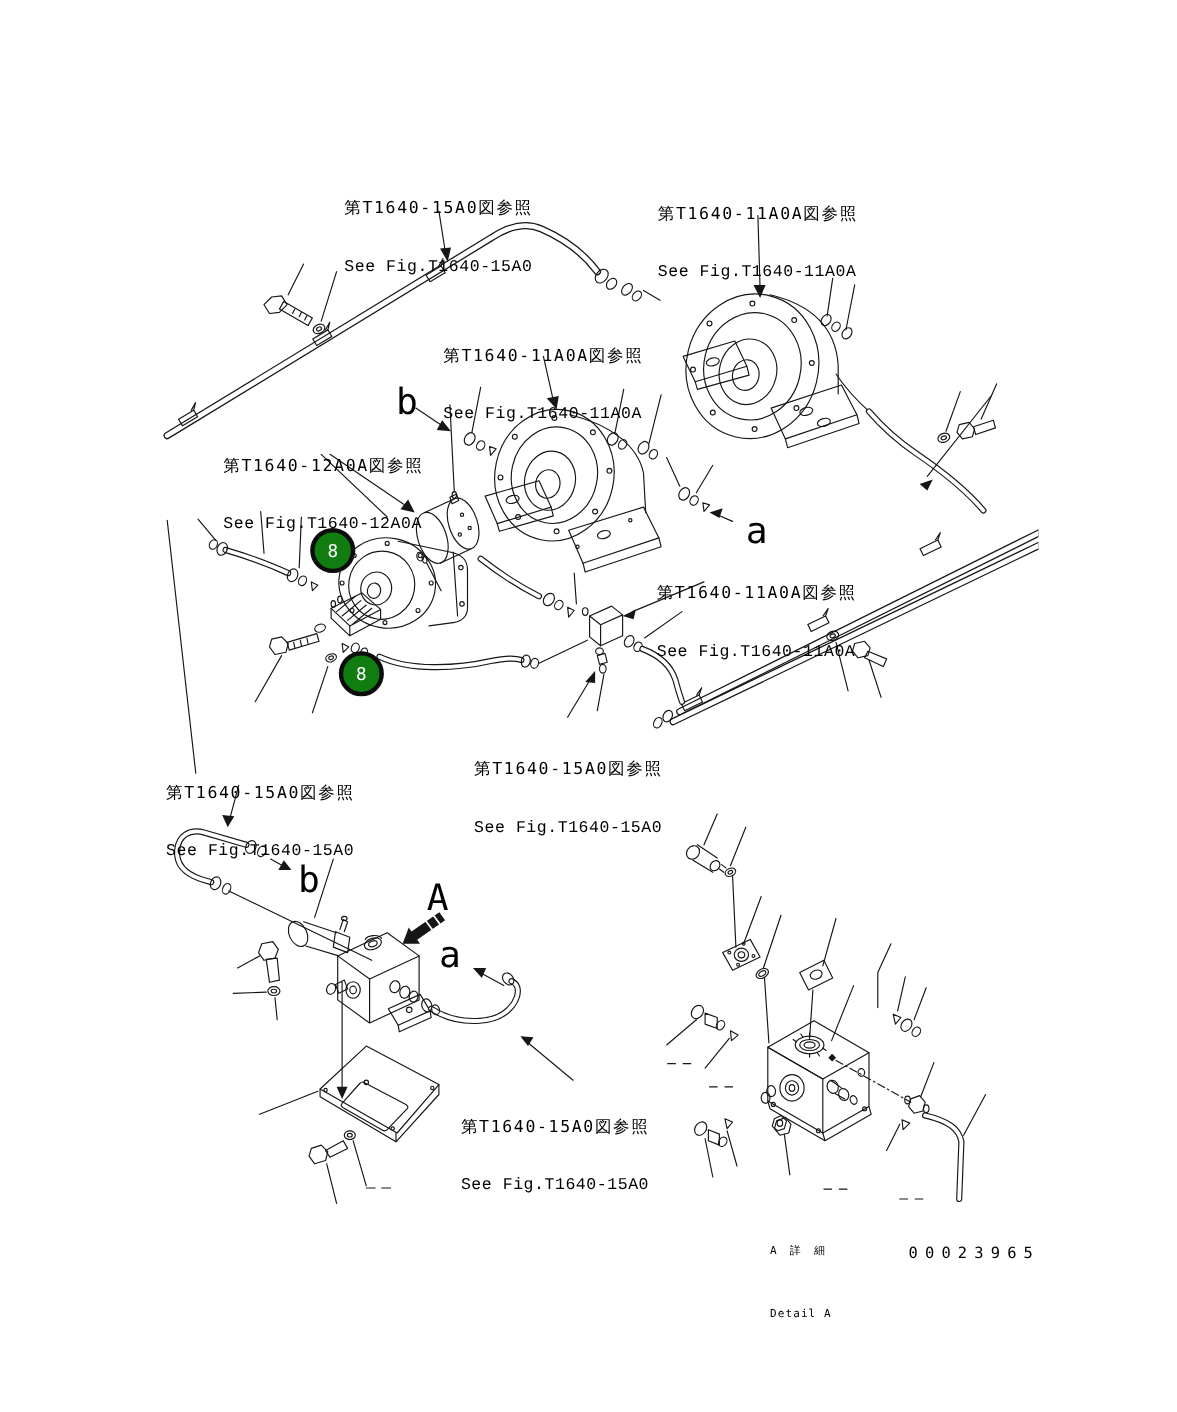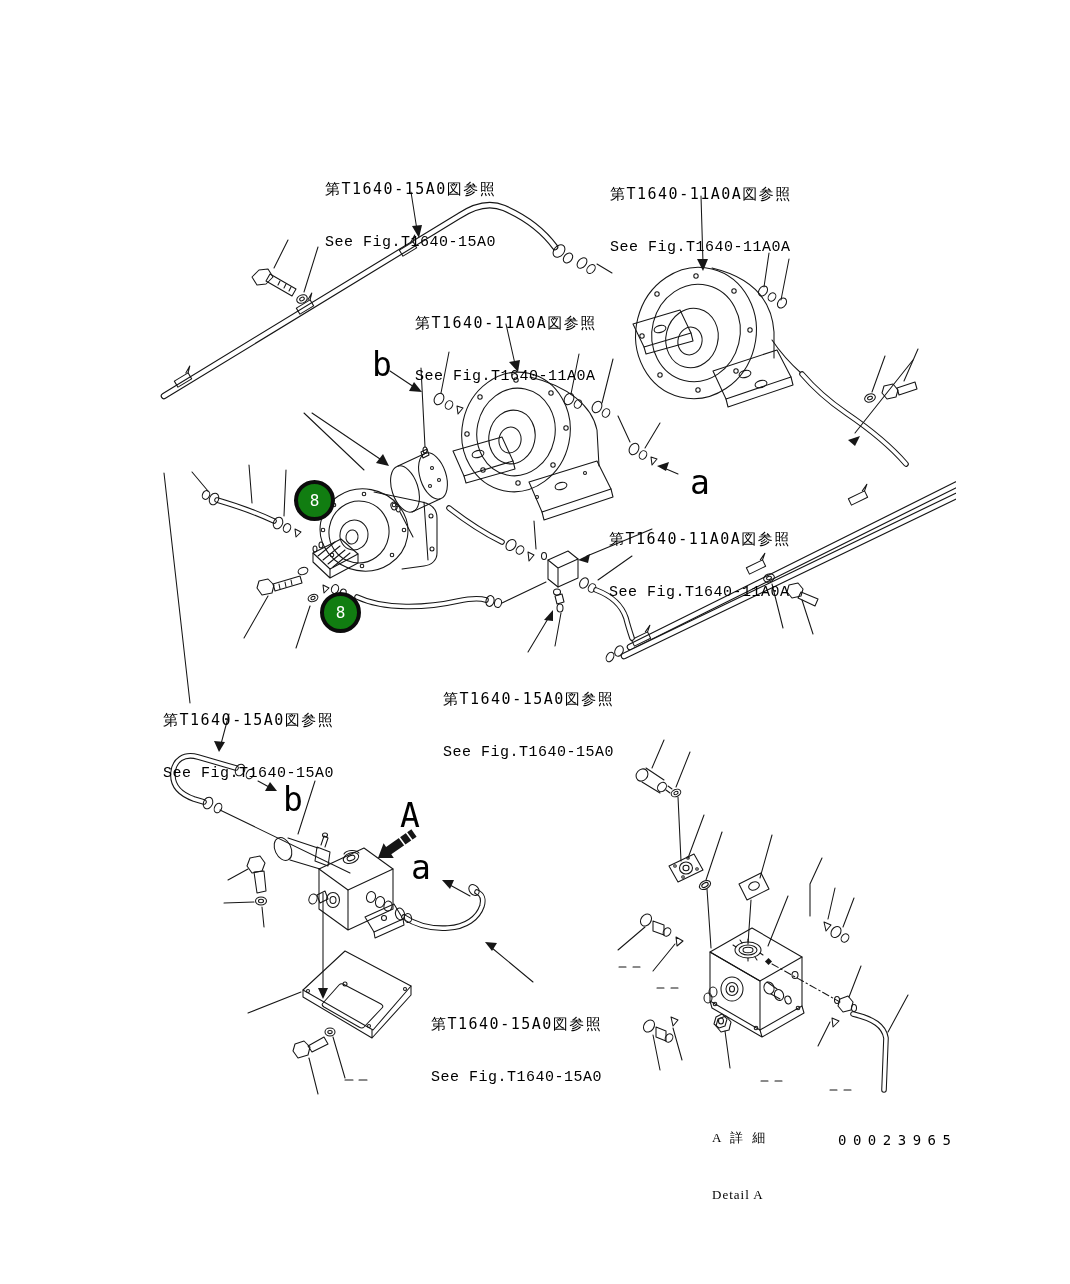--- a/index.html
+++ b/index.html
@@ -1,36 +1,36 @@
 <!DOCTYPE html>
 <html><head>
 <meta charset="utf-8">
 <style>
   html,body{margin:0;padding:0;background:#fff;}
   .stage{position:relative;width:944px;height:1284px;background:#fff;overflow:hidden;
-         font-family:"DejaVu Sans Mono",monospace;color:#000;margin-left:12px;}
+         font-family:"DejaVu Sans Mono",monospace;color:#000;}
   .stage svg{position:absolute;left:0;top:0;}
   .lineart path,.lineart line,.lineart ellipse,.lineart circle,.lineart polygon,.lineart polyline,.lineart rect{
       stroke:#161616;fill:none;stroke-width:1.05;stroke-linecap:round;stroke-linejoin:round;}
   .lineart .pipe-o{stroke-width:6.6;}
   .lineart .pipe-i{stroke:#fff;stroke-width:4.3;}
   .lineart .hose-o{stroke-width:5.6;}
   .lineart .hose-i{stroke:#fff;stroke-width:3.5;}
   .lineart .fat{fill:#161616;stroke:none;}
   .lineart .wfat{fill:#fff;stroke:none;}
   .lineart .axis{stroke-dasharray:7 3 1.5 3;}
   .ref-label{position:absolute;font-size:15px;line-height:18px;white-space:pre;}
   .ref-label .jp{display:block;letter-spacing:1.5px;}
   .ref-label .en{display:block;letter-spacing:0.5px;font-family:Liberation Mono, monospace;}
   .view-letter{position:absolute;font-size:33px;line-height:33px;font-weight:400;}
   .callout{position:absolute;width:33px;height:33px;border-radius:50%;
            background:#117d11;border:4px solid #0c0c0c;color:#fff;
            display:flex;align-items:center;justify-content:center;
            font-size:16px;font-family:"DejaVu Sans Mono",monospace;}
-  .detail-label{position:absolute;font-size:13px;line-height:19px;white-space:pre;font-family:Liberation Serif, serif;}
+  .detail-label{position:absolute;font-size:10px;line-height:19px;white-space:pre;}
   .detail-label .jp{display:block;letter-spacing:3px;}
   .detail-label .en{display:block;letter-spacing:1px;}
   .part-number{position:absolute;font-size:14px;letter-spacing:6.5px;white-space:pre;}
 </style>
 </head>
 <body>
 
 <div class="stage">
 
 <svg class="lineart" width="1070" height="1284" viewBox="0 0 1070 1284">
@@ -475,20 +475,24 @@
   <div class="ref-label" style="left:598px;top:149px;">
     <span class="jp">第T1640-11A0A図参照</span>
     <span class="en">See Fig.T1640-11A0A</span>
   </div>
 
   <div class="ref-label" style="left:403px;top:278px;">
     <span class="jp">第T1640-11A0A図参照</span>
     <span class="en">See Fig.T1640-11A0A</span>
   </div>
 
+  <div class="ref-label" style="left:203px;top:378px;">
+    <span class="jp">第T1640-12A0A図参照</span>
+    <span class="en">See Fig.T1640-12A0A</span>
+  </div>
 
   <div class="ref-label" style="left:597px;top:494px;">
     <span class="jp">第T1640-11A0A図参照</span>
     <span class="en">See Fig.T1640-11A0A</span>
   </div>
 
   <div class="ref-label" style="left:431px;top:654px;">
     <span class="jp">第T1640-15A0図参照</span>
     <span class="en">See Fig.T1640-15A0</span>
   </div>

